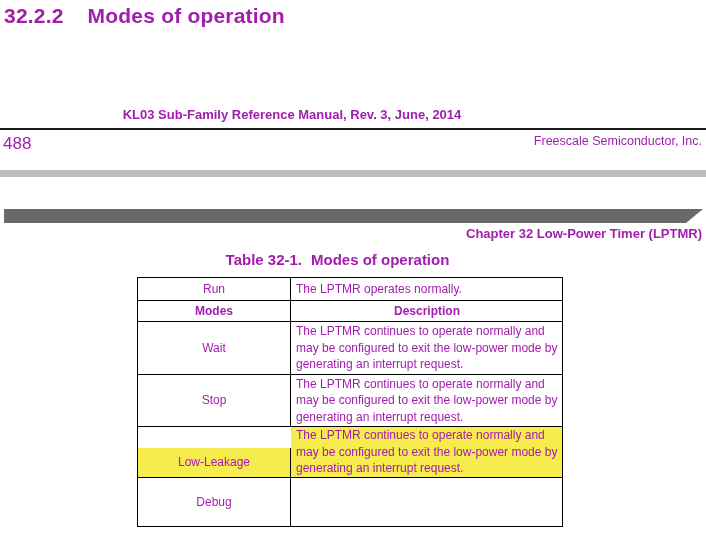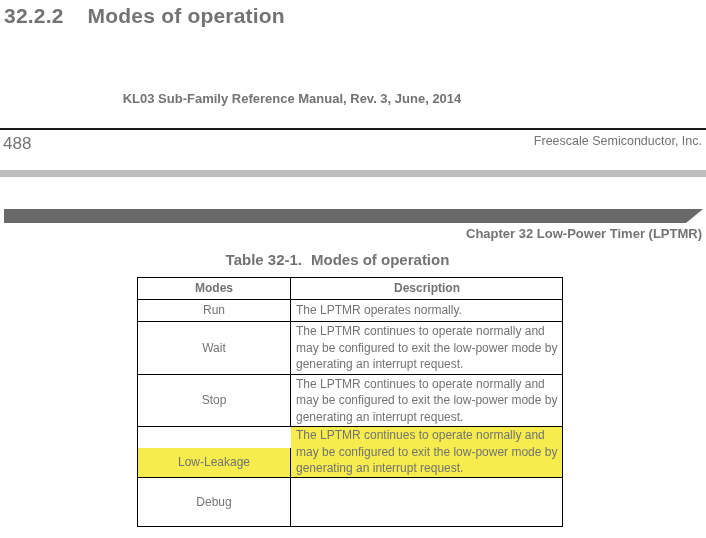--- a/index.html
+++ b/index.html
@@ -1,34 +1,34 @@
 <!DOCTYPE html>
 <html><head>
 <meta charset="utf-8">
 <style>
   * { margin:0; padding:0; box-sizing:border-box; }
   html,body { background:#ffffff; }
   .page {
     position:relative; width:706px; height:538px; background:#fff;
-    font-family:"Liberation Sans", sans-serif; color:#737373; overflow:hidden;
+    font-family:"Liberation Sans", sans-serif; color:#a21caf; overflow:hidden;
   }
   
   .section-heading {
     position:absolute; left:4px; top:4px;
     font-size:21px; font-weight:bold; letter-spacing:0.2px;
   }
   .section-heading .sec-title { margin-left:24px; }
   
   .intro {
     position:absolute; left:2px; top:31px; width:620px;
     font-family:"Liberation Serif", serif; font-size:17.5px; line-height:22px;
   }
   
   .manual-title {
-    position:absolute; left:0; top:91px; width:584px;
+    position:absolute; left:0; top:107px; width:584px;
     text-align:center; font-size:13px; font-weight:bold;
   }
   .footer-rule {
     position:absolute; left:0; top:128px; width:706px; height:2px; background:#1a1a1a;
   }
   .page-number {
     position:absolute; left:3px; top:134px; font-size:17px;
   }
   .publisher {
     position:absolute; right:4px; top:134px; font-size:12.5px;
@@ -96,27 +96,27 @@
 
   <div class="bar-dark" style="background: rgb(105, 105, 105);"></div>
 
   <div class="chapter-header">Chapter 32 Low-Power Timer (LPTMR)</div>
 
   <div class="table-caption">
     <span class="cap-label">Table 32-1.</span><span class="cap-title">Modes of operation</span>
   </div>
 
   <div class="doc-table">
+    <div class="trow r0">
+      <div class="cell-mode">Run</div>
+      <div class="cell-desc">The LPTMR operates normally.</div>
+    </div>
     <div class="trow thead">
       <div class="cell-mode">Modes</div>
       <div class="cell-desc">Description</div>
-    </div>
-    <div class="trow r0">
-      <div class="cell-mode">Run</div>
-      <div class="cell-desc">The LPTMR operates normally.</div>
     </div>
     <div class="trow r1">
       <div class="cell-mode">Wait</div>
       <div class="cell-desc">The LPTMR continues to operate normally and may be configured to exit the low-power mode by generating an interrupt request.</div>
     </div>
     <div class="trow r2">
       <div class="cell-mode">Stop</div>
       <div class="cell-desc">The LPTMR continues to operate normally and may be configured to exit the low-power mode by generating an interrupt request.</div>
     </div>
     <div class="trow r3">

